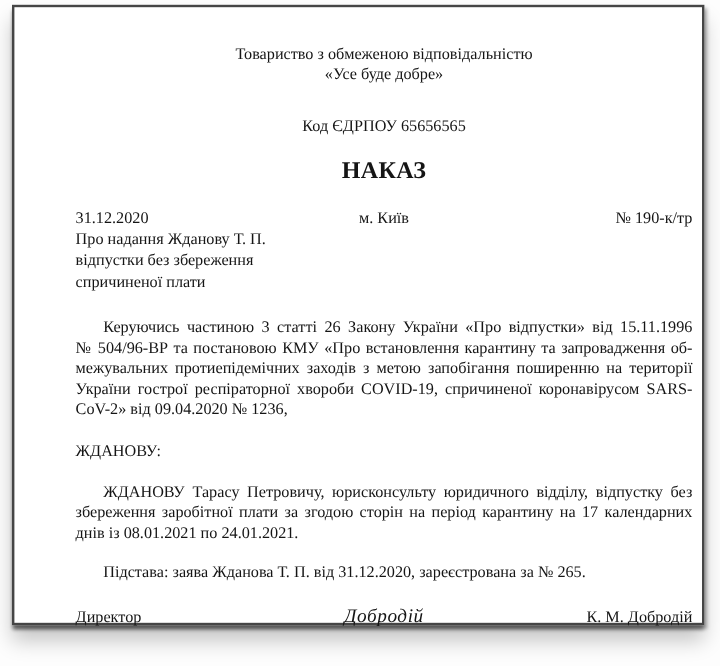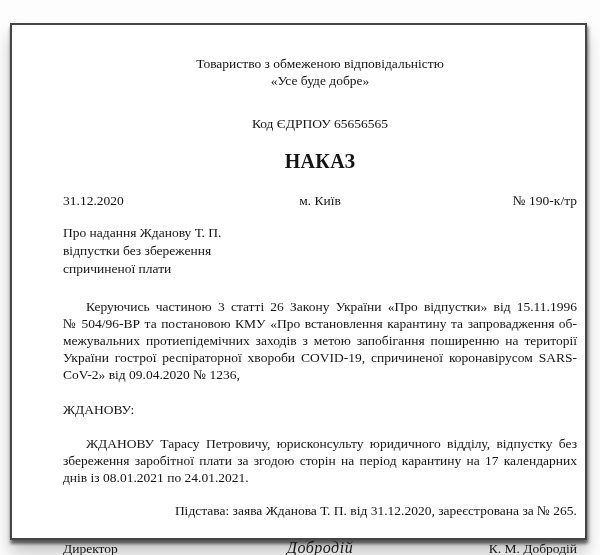--- a/index.html
+++ b/index.html
@@ -8,21 +8,21 @@
     background: #fdfdfd;
     font-family: "Liberation Serif", "DejaVu Serif", serif;
     overflow: hidden;
   }
   .canvas {
     position: relative;
     width: 600px; height: 555px;
   }
   .paper {
     position: absolute;
-    left: 10px; top: 23px;
+    left: 10px; top: 4px;
     width: 577px; height: 517px;
     background: #ffffff;
     border: 2px solid #454545;
     box-shadow:
       0 4px 3px rgba(0,0,0,0.40),
       2px 3px 3px rgba(0,0,0,0.30),
       0 13px 16px rgba(0,0,0,0.22);
     padding: 30px 8px 0 51px;
     color: #151515;
     font-size: 13.5px;
@@ -40,25 +40,25 @@
   }
   .meta-row, .sign-row {
     margin-top: 22px;
     display: flex;
     align-items: baseline;
   }
   .meta-row > div, .sign-row > div { flex: 1; font-family: Liberation Serif, serif; }
   .m-left  { text-align: left; }
   .m-center{ text-align: center; }
   .m-right { text-align: right; }
-  .subject { margin-top: 15px; line-height: 18px; }
+  .subject { line-height: 18px; }
   .para { margin-top: 20px; }
   .line { white-space: nowrap; font-family: Liberation Serif, serif; }
   .jl { text-align: justify; text-align-last: justify; }
-  .indent { padding-left: 23px; text-align: right; }
+  .indent { padding-left: 23px; }
   .order-heading { margin-top: 18px; }
   .para-2 { margin-top: 17px; }
   .basis { margin-top: 16px; }
   .sign-row { margin-top: 20px; }
   .sign-script {
     font-style: italic;
     font-size: 16px;
     font-family: "DejaVu Serif", serif;
     letter-spacing: 0.5px;
   }

